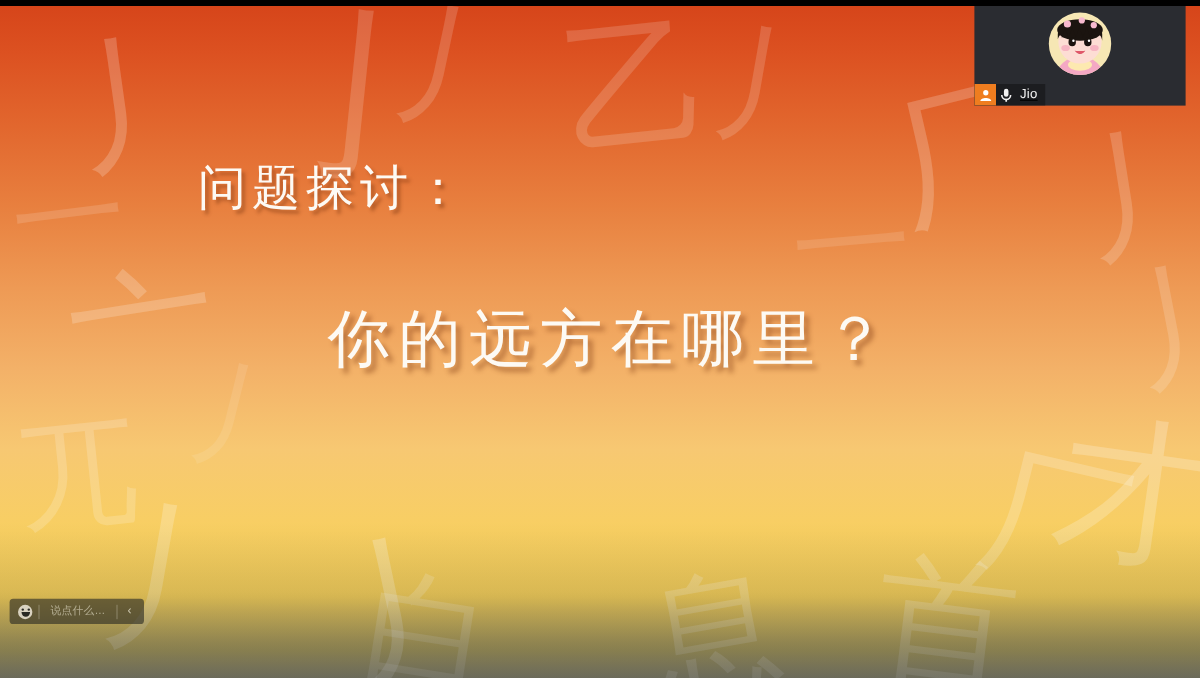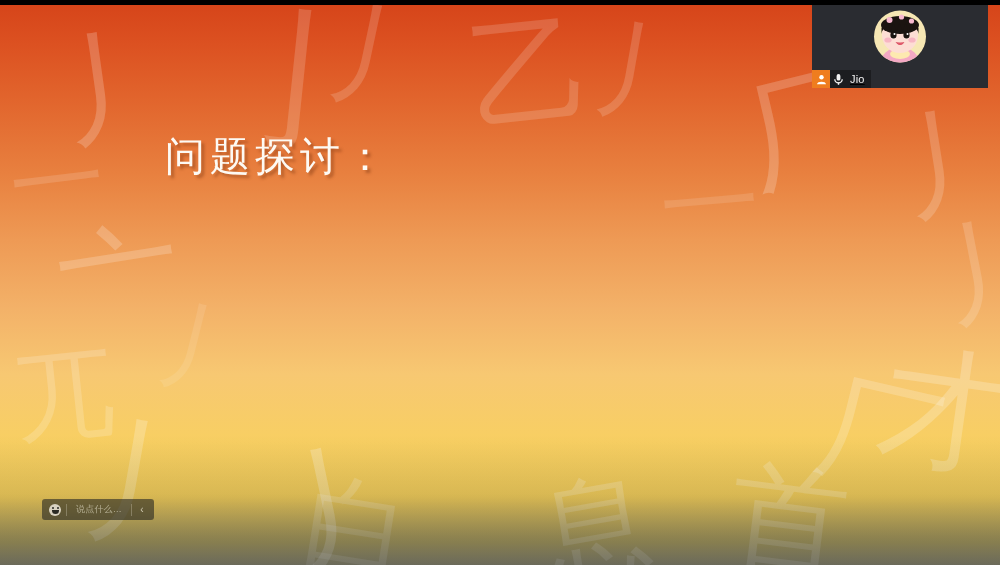--- a/index.html
+++ b/index.html
@@ -123,21 +123,20 @@
     position: absolute;
     left: 8px;
     bottom: 45px;
     height: 21px;
     display: flex;
     align-items: center;
     background: rgba(42, 42, 36, 0.62);
     border-radius: 3px;
     padding: 0 2px;
     z-index: 20;
-    margin-left: 34px;
   }
   .chat-emoji-btn {
     width: 22px;
     height: 21px;
     display: flex;
     align-items: center;
     justify-content: center;
     cursor: pointer;
   }
   .emoji-glyph {
@@ -266,20 +265,21 @@
         <span class="stroke" style="left: 900px; top: 100px; font-size: 115px; transform: rotate(-9deg); color: rgba(255, 255, 255, 0.18);">丿</span>
         <span class="stroke" style="left: 880px; top: 340px; font-size: 130px; transform: rotate(8deg); color: rgba(255, 255, 255, 0.22);">才</span>
         <span class="stroke" style="left: 940px; top: 210px; font-size: 110px; transform: rotate(-11deg); color: rgba(255, 255, 255, 0.16);">丿</span>
         <span class="stroke" style="left: 820px; top: 370px; font-size: 120px; transform: rotate(13deg); color: rgba(255, 255, 255, 0.2);">厂</span>
         <span class="stroke" style="left: 660px; top: 150px; font-size: 100px; transform: rotate(-5deg); color: rgba(255, 255, 255, 0.12);">一</span>
         <span class="stroke" style="left: 160px; top: 300px; font-size: 95px; transform: rotate(14deg); color: rgba(255, 255, 255, 0.1);">丿</span>
       </div>
 
     <div class="heading-block">
       <div class="slide-title-1">问题探讨：</div>
+      <div class="slide-title-2">你的远方在哪里？</div>
     </div>
 
     <div class="slide-dim"></div>
 
     <div class="chat-bar">
       <div class="chat-emoji-btn">
         <span class="emoji-glyph"></span>
       </div>
       <div class="chat-divider"></div>
       <div class="chat-placeholder">说点什么…</div>

